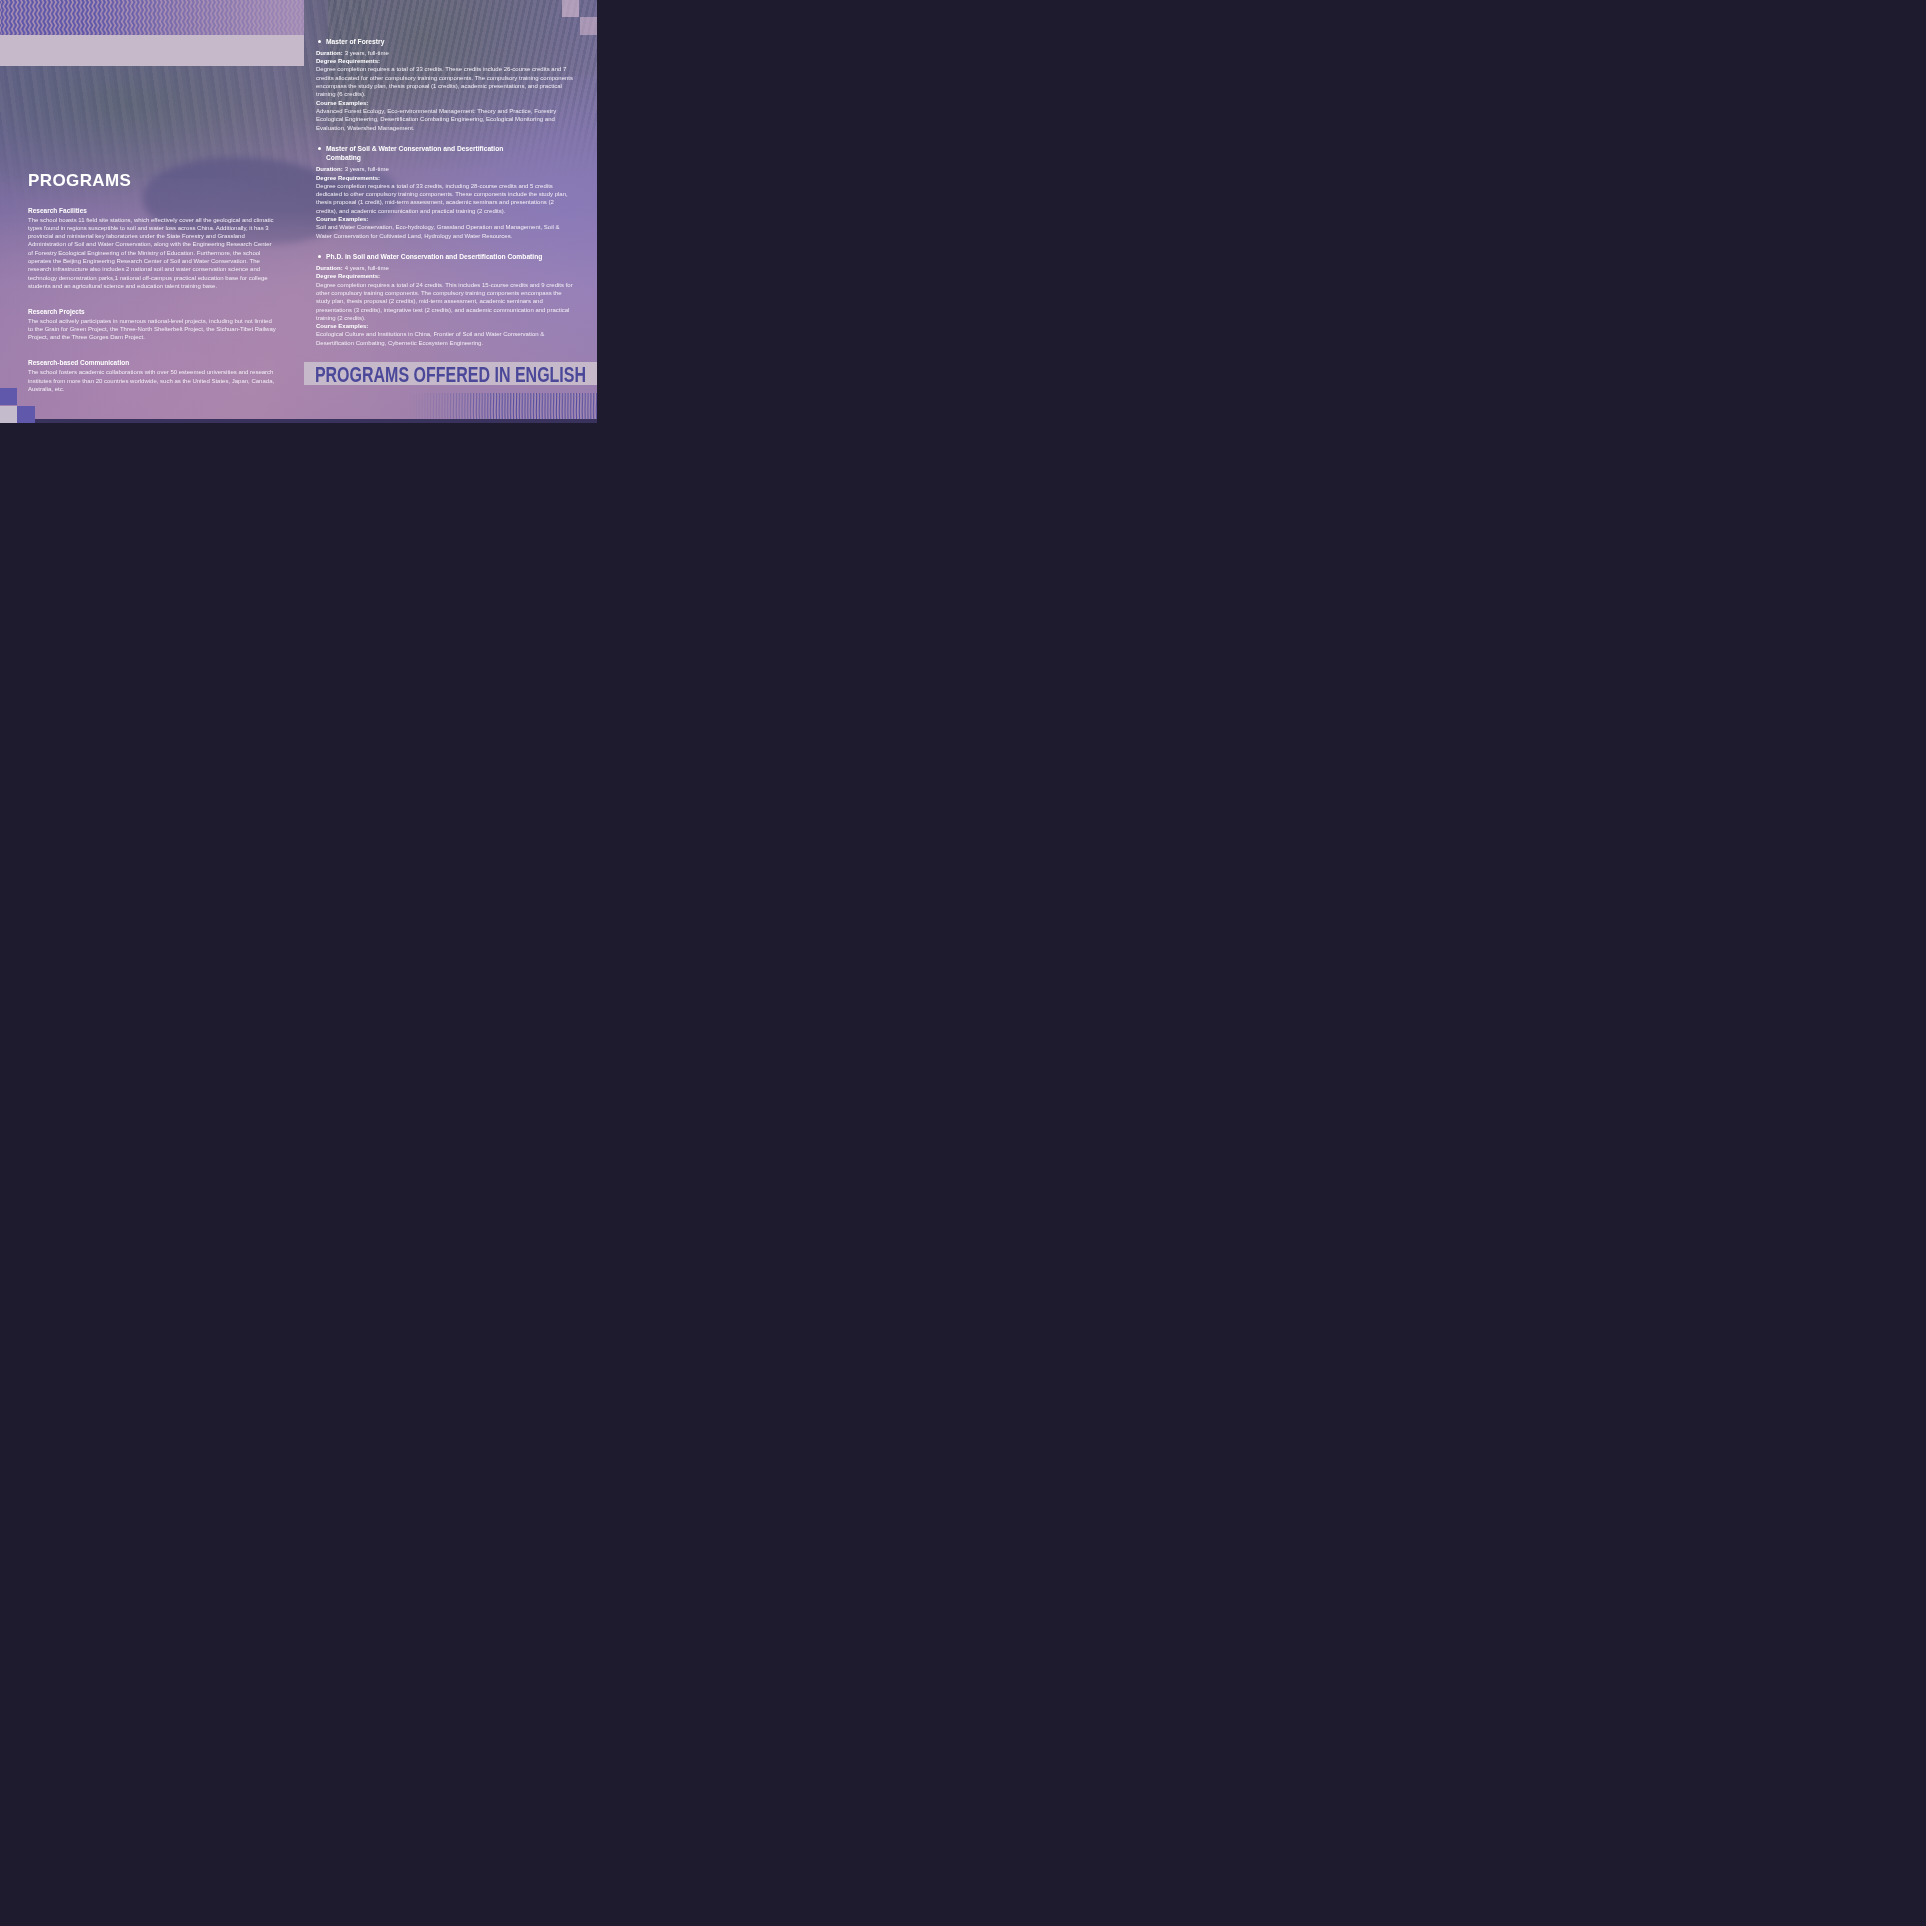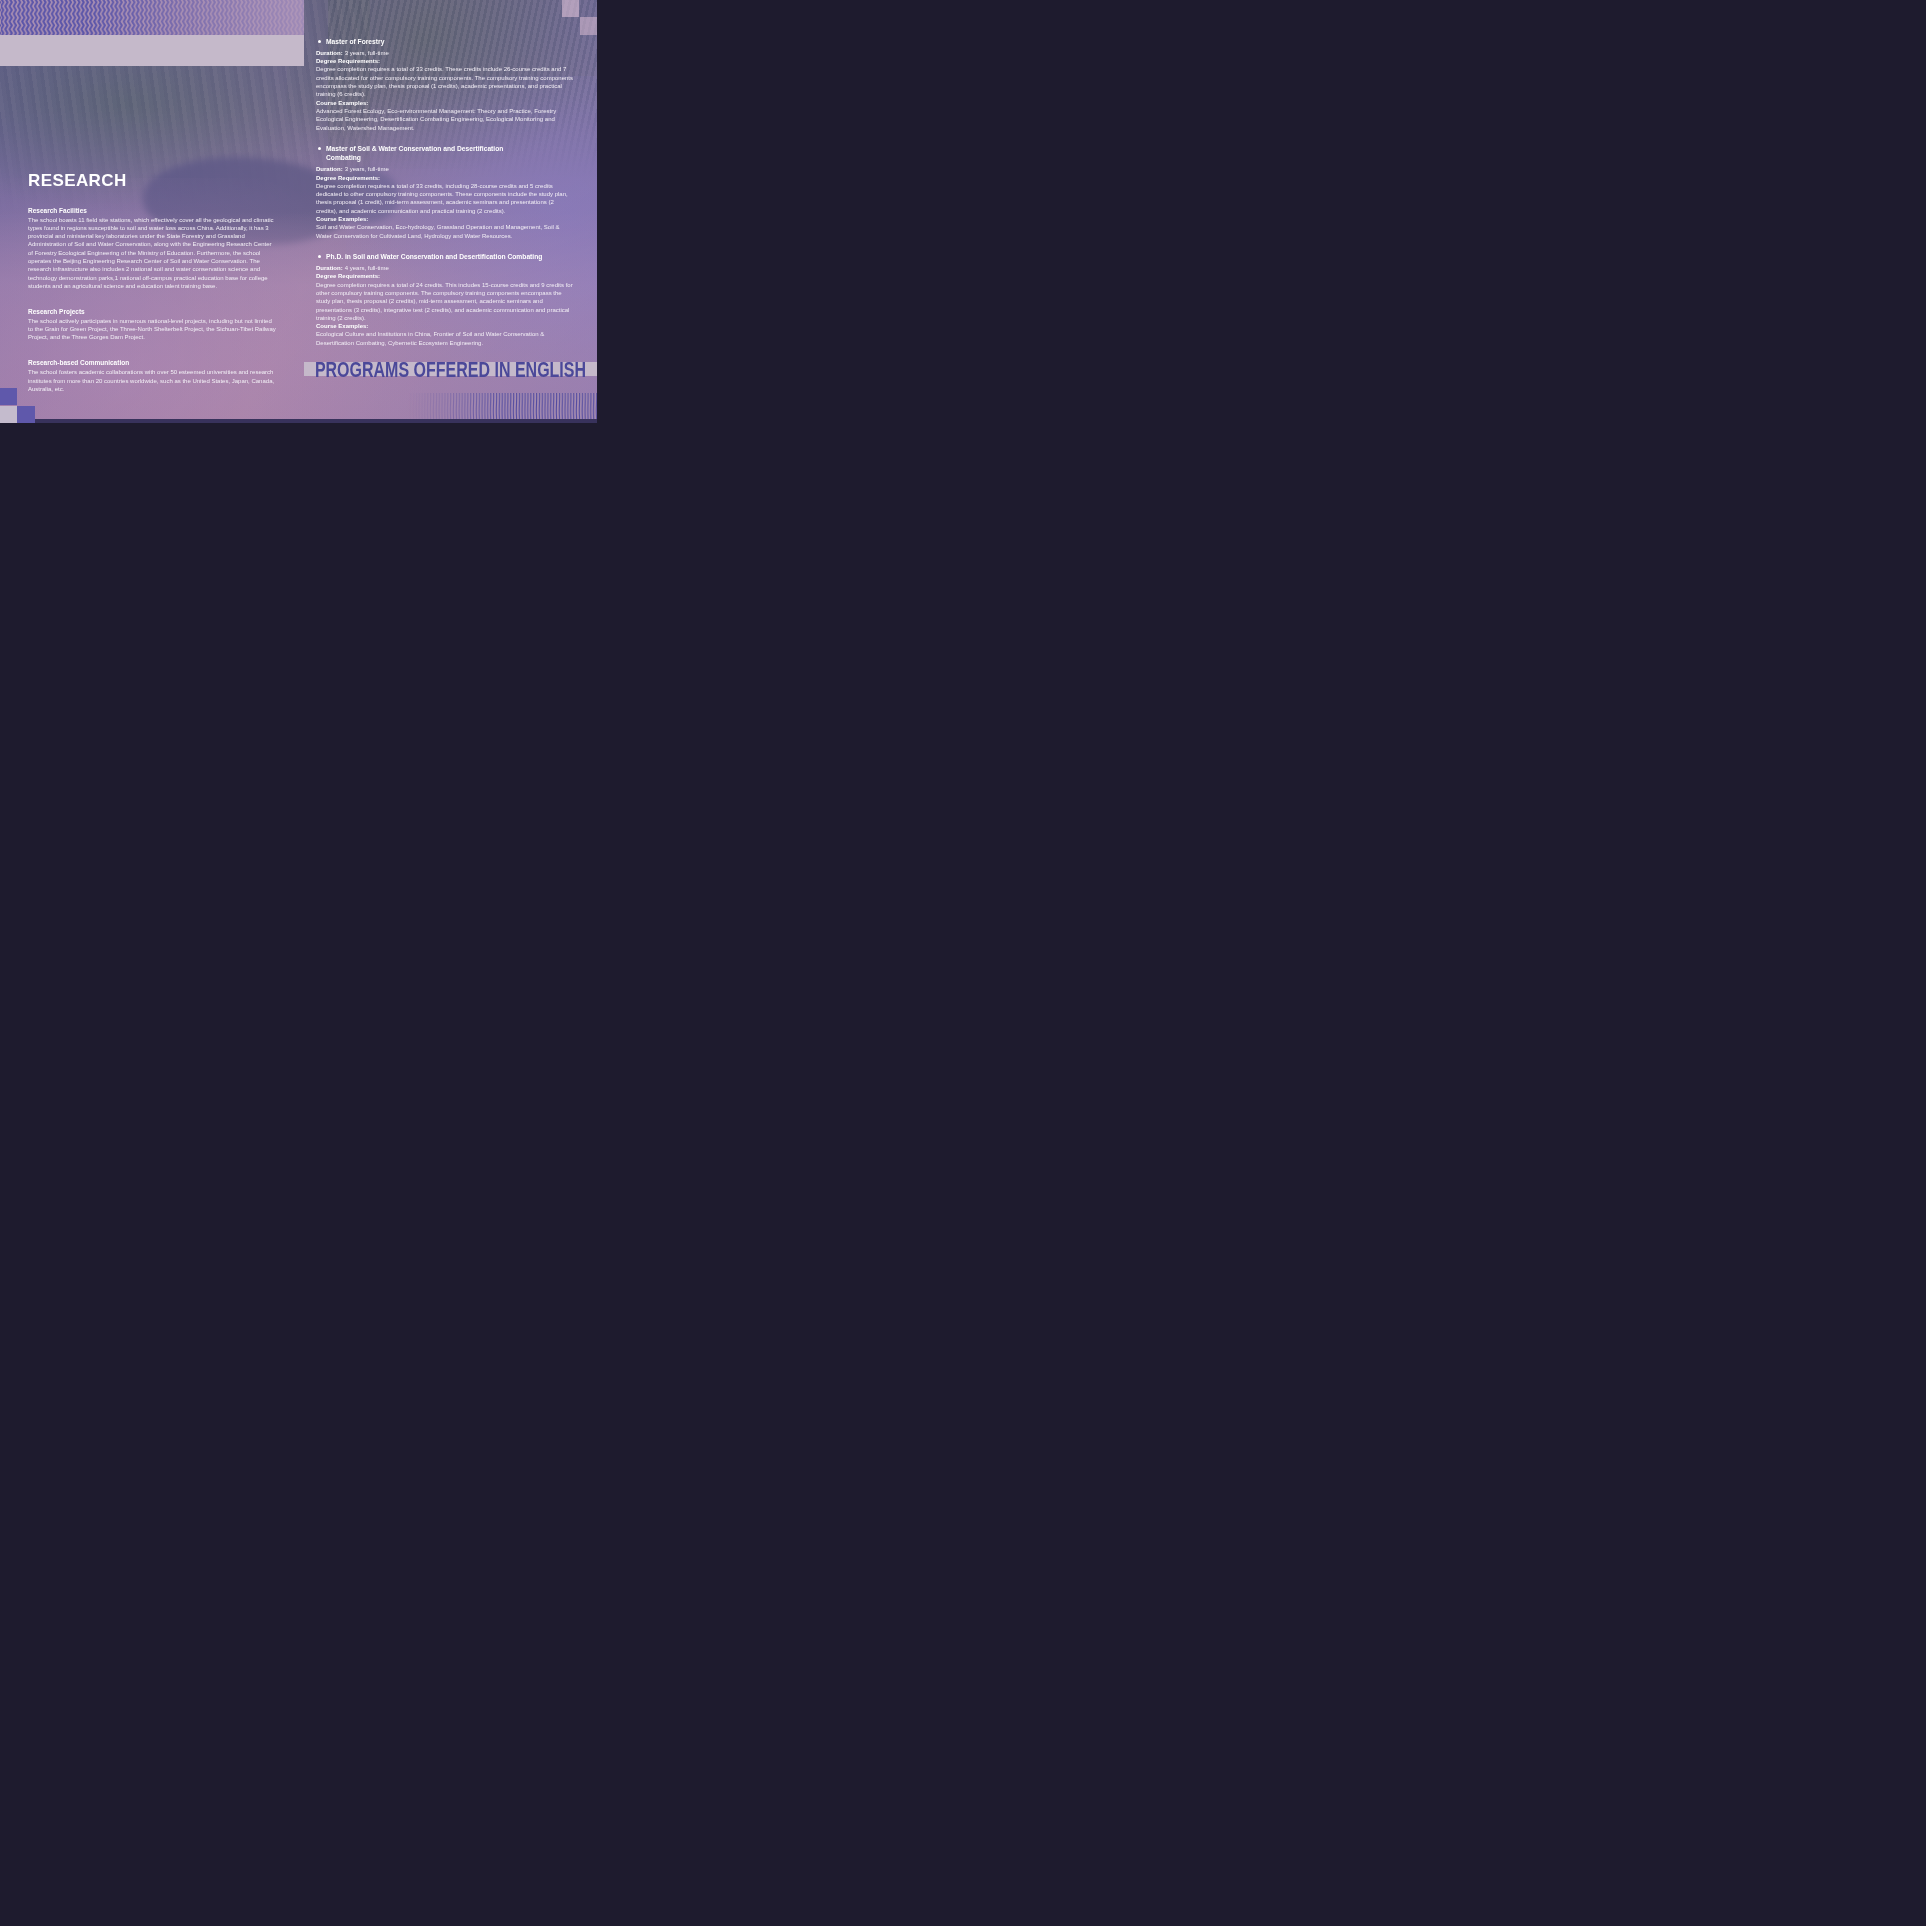--- a/index.html
+++ b/index.html
@@ -59,21 +59,21 @@
   .sq-bl-2{left:0;top:406px;width:17.3px;height:17px;background:#c4bbcd;}
   .sq-bl-3{left:17.3px;top:406px;width:17.3px;height:17px;background:#5f58ab;}
 
   .bottom-strip{position:absolute;left:34px;right:0;bottom:0;height:3.9px;background:#38325c;}
 
   .wave-block{position:absolute;left:408px;top:393px;width:190px;height:29px;
     -webkit-mask-image:linear-gradient(90deg, transparent 0, rgba(0,0,0,.3) 20%, black 50%);
     mask-image:linear-gradient(90deg, transparent 0, rgba(0,0,0,.3) 20%, black 50%);}
 
   
-  .banner{position:absolute;left:304px;top:362px;width:293px;height:14px;background:#c5b9ca;
+  .banner{position:absolute;left:304px;top:362px;width:293px;height:23px;background:#c5b9ca;
     display:flex;align-items:center;justify-content:center;}
   .banner-title{color:#4b4899;font-weight:800;font-size:20px;line-height:1;
     white-space:nowrap;letter-spacing:0;transform:scale(.8,1.1);}
 
   
   .left-col{position:absolute;left:28px;top:172px;width:250px;color:#f6f3f8;}
   .research-title{margin:0;font-size:17px;line-height:1;font-weight:800;letter-spacing:0.4px;color:#ffffff;}
   .section-heading{margin:17.7px 0 1.9px 0;font-size:6.5px;font-weight:700;color:#ffffff;}
   .section-body{margin:0;font-size:6px;line-height:8.3px;color:#f3eff6;}
 
@@ -116,21 +116,21 @@
     <rect width="790" height="91" fill="url(#zig)"></rect>
   </svg>
   <div class="band-zigzag-fade"></div>
 
   <div class="band-light"></div>
 
   <div class="corner-sq sq-tr-1"></div>
   <div class="corner-sq sq-tr-2"></div>
 
   <div class="left-col">
-    <h1 class="research-title">RESEARCH</h1>
+    <h1 class="research-title">PROGRAMS</h1>
 
     <h2 class="section-heading">Research Facilities</h2>
     <p class="section-body">The school boasts 11 field site stations, which effectively cover all the geological and climatic types found in regions susceptible to soil and water loss across China. Additionally, it has 3 provincial and ministerial key laboratories under the State Forestry and Grassland Administration of Soil and Water Conservation, along with the Engineering Research Center of Forestry Ecological Engineering of the Ministry of Education. Furthermore, the school operates the Beijing Engineering Research Center of Soil and Water Conservation. The research infrastructure also includes 2 national soil and water conservation science and technology demonstration parks,1 national off-campus practical education base for college students and an agricultural science and education talent training base.</p>
 
     <h2 class="section-heading">Research Projects</h2>
     <p class="section-body">The school actively participates in numerous national-level projects, including but not limited to the Grain for Green Project, the Three-North Shelterbelt Project, the Sichuan-Tibet Railway Project, and the Three Gorges Dam Project.</p>
 
     <h2 class="section-heading">Research-based Communication</h2>
     <p class="section-body">The school fosters academic collaborations with over 50 esteemed universities and research institutes from more than 20 countries worldwide, such as the United States, Japan, Canada, Australia, etc.</p>
   </div>

